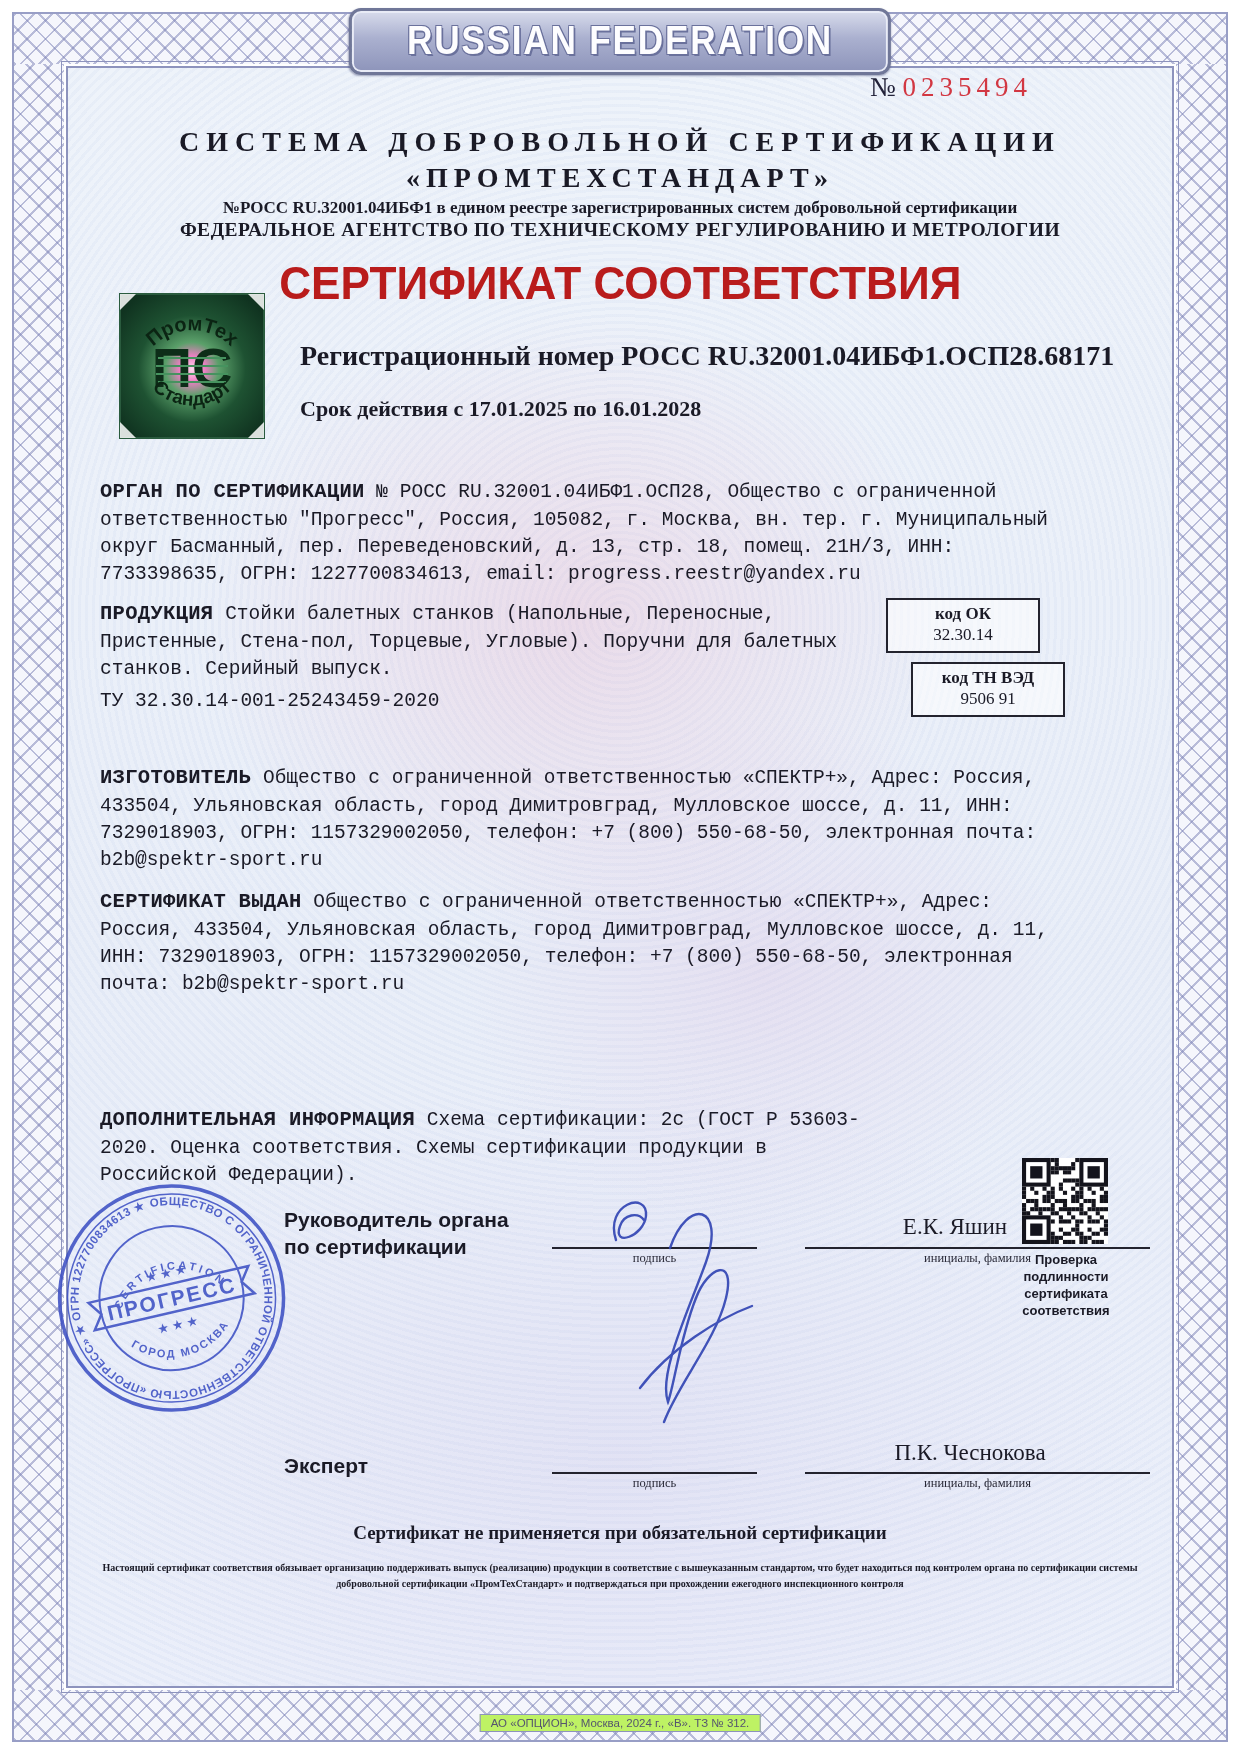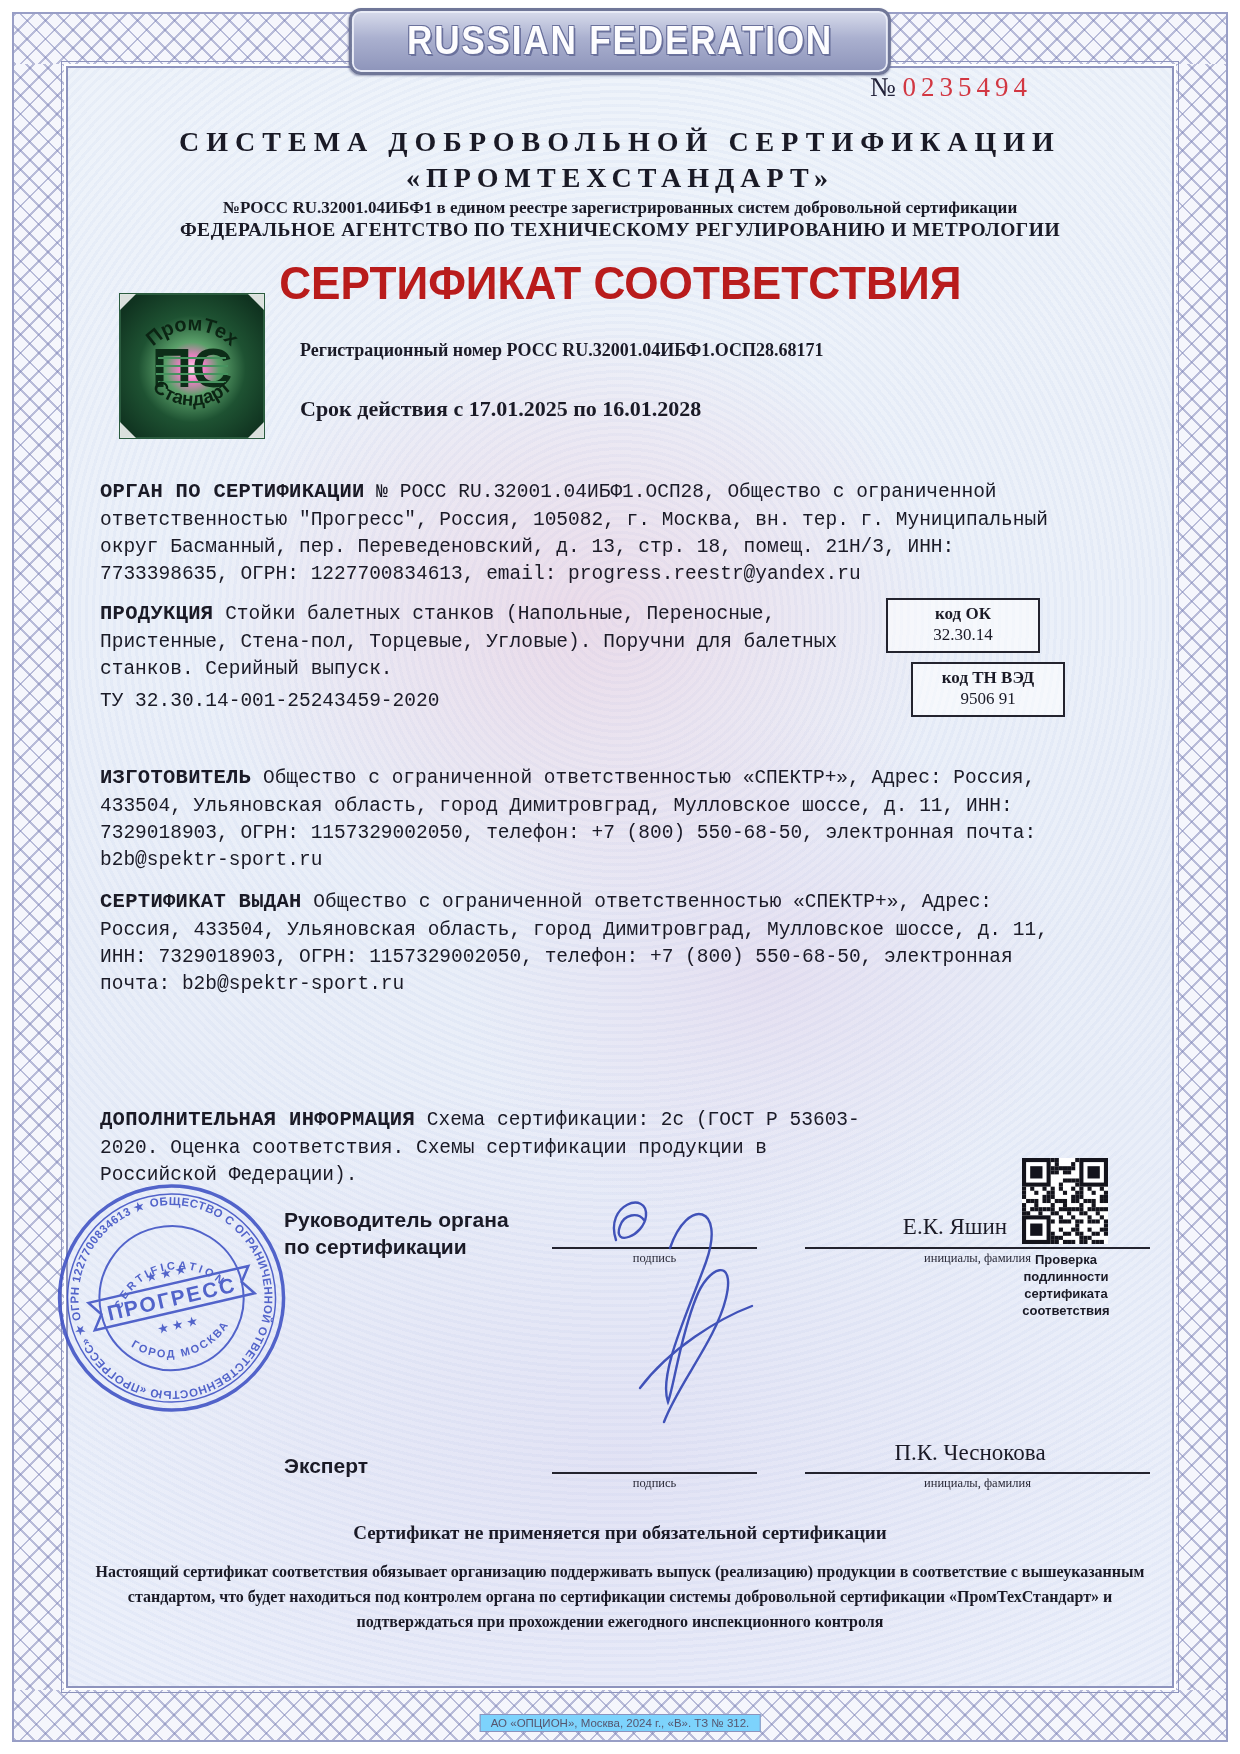--- a/index.html
+++ b/index.html
@@ -43,21 +43,21 @@
   
   .cline{left:80px;right:80px;text-align:center;}
   .h-sys{top:126px;font-size:28px;letter-spacing:7px;font-weight:600;}
   .h-sys2{top:162px;font-size:28px;letter-spacing:6px;font-weight:600;}
   .h-reg{top:198px;font-size:17px;font-weight:bold;}
   .h-agency{top:219px;font-size:19.5px;font-weight:bold;letter-spacing:.5px;}
   .h-title{top:256px;font-family:"Liberation Sans",sans-serif;font-weight:bold;font-size:46px;letter-spacing:0px;color:#b91c1c;}
   .h-title span{display:inline-block;transform:scaleX(.96);}
 
   
-  .regline{left:300px;top:340px;font-size:18px;font-weight:bold;}
+  .regline{left:300px;top:340px;font-size:28px;font-weight:bold;}
   .validity{left:300px;top:396px;font-size:22px;font-weight:bold;}
 
   
   .para{left:100px;font-size:19.5px;line-height:1.40;font-family:Liberation Mono, monospace;}
   .para b{font-size:20.5px;letter-spacing:.3px;}
   .p-organ{top:478px;width:955px;}
   .p-product{top:600px;width:775px;}
   .p-conf{top:688px;width:860px;}
   .p-conf b{display:block;font-size:20.5px;}
   .p-manu{top:764px;width:955px;}
@@ -91,24 +91,24 @@
   .cap-s1{left:552px;top:1251px;width:205px;}
   .cap-n1{left:805px;top:1251px;width:345px;}
   .cap-s2{left:552px;top:1476px;width:205px;}
   .cap-n2{left:805px;top:1476px;width:345px;}
   .sig-name{font-size:23px;text-align:center;}
   .name1{left:805px;top:1214px;width:300px;}
   .name2{left:805px;top:1440px;width:330px;}
 
   
   .restrict{left:80px;right:80px;top:1522px;text-align:center;font-weight:bold;font-size:19px;}
-  .fine{left:95px;top:1560px;width:1050px;text-align:center;font-weight:bold;font-size:16px;line-height:1.55;}
+  .fine{left:95px;top:1560px;width:1050px;text-align:center;font-weight:bold;font-size:10px;line-height:1.55;}
   .printinfo{left:50%;bottom:22px;transform:translateX(-50%);
     font-family:"Liberation Sans",sans-serif;font-size:11.5px;color:#55556e;
-    background:#7dd3fc;border:1px solid #8d93bd;padding:2px 10px;white-space:nowrap;}
+    background:#bef264;border:1px solid #8d93bd;padding:2px 10px;white-space:nowrap;}
 
   .holo{left:118px;top:292px;}
   .stampwrap{left:52px;top:1178px;transform:rotate(-13deg);opacity:.88;}
   .sigs-overlay{left:520px;top:1178px;pointer-events:none;}
 </style>
 </head>
 <body>
 
 <div class="page">
 

